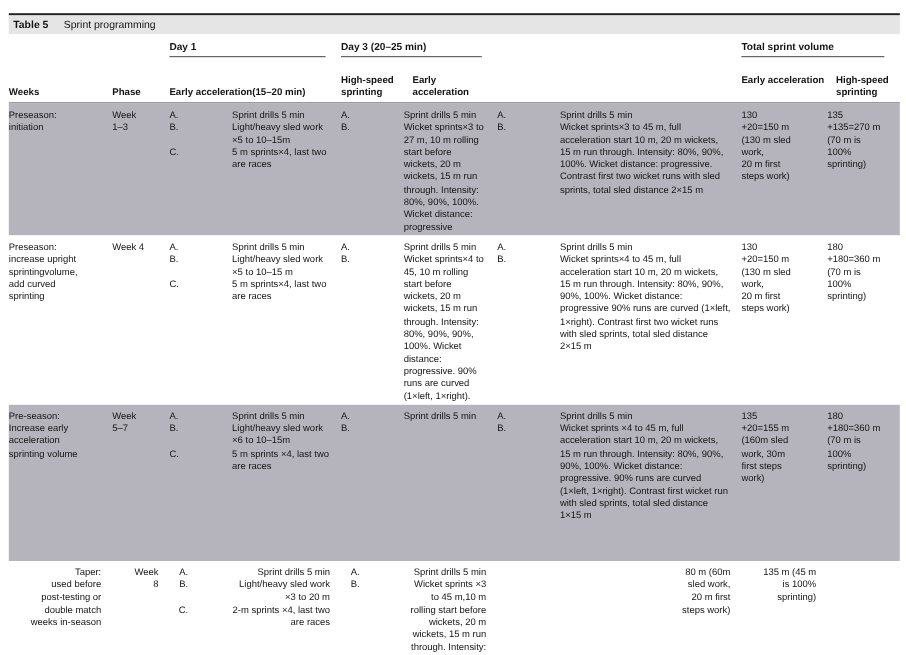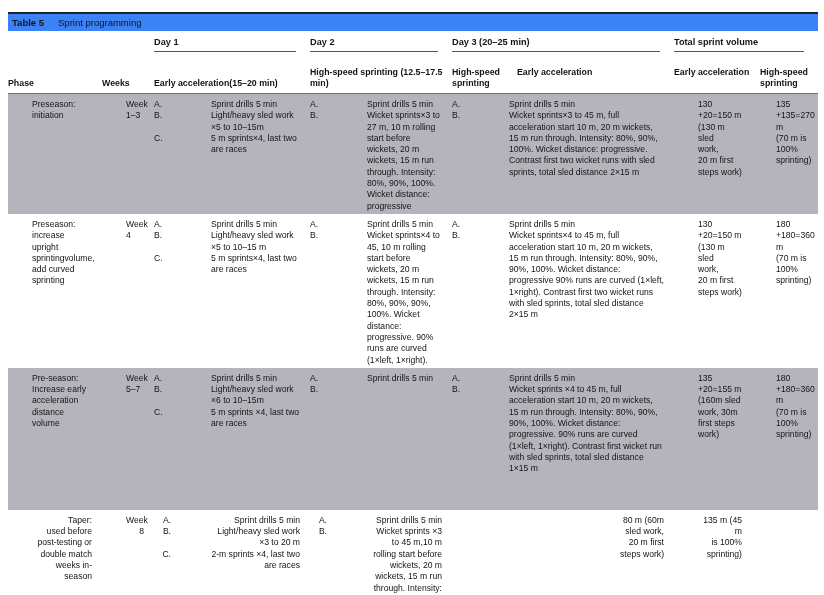--- a/index.html
+++ b/index.html
@@ -6,21 +6,21 @@
   body {
     font-family: "Liberation Sans", sans-serif;
     color:#141414;
     width:824px; height:595px;
     overflow:hidden;
     -webkit-font-smoothing:antialiased;
   }
   .page { padding:12px 6px 0 8px; }
   .topline { height:2px; background:#222226; }
   .titlebar {
-    background:#3b82f6;
+    background:#e5e5e5;
     height:17px; line-height:17px;
     font-size:9.5px;
     padding:0 4px;
   }
   .titlebar .lbl { font-weight:bold; margin-right:14px; }
 
   .grid {
     display:grid;
     grid-template-columns: 94px 52px 156px 142px 222px 78px 66px;
   }
@@ -52,21 +52,21 @@
 
   
   .row { font-size:8.6px; line-height:11.3px; }
   .bg-gray { background:#b5b4bc; }
   .bg-white { background:#ffffff; }
   .r1 { min-height:94px; }
   .r2 { min-height:146px; }
   .r3 { min-height:142px; }
   .r4 { min-height:100px;text-align:right; }
   .cell { padding:5px 10px 2px 0; }
-  .pre { white-space:pre-line;margin-left:24px; }
+  .pre { white-space:pre-line; }
   .li { display:flex; }
   .li .m { flex:0 0 17px; }
   .li .t { flex:1;margin-left:40px; }
 
   .footer {
     border-top:1px solid #808084;
     text-align:right;
     font-size:9px;
     padding:3px 4px 0 0;
   }
@@ -77,32 +77,28 @@
 <div class="page">
 
   <div class="topline"></div>
 
   <div class="titlebar">
     <span class="lbl">Table 5</span><span>Sprint programming</span>
   </div>
 
   <div class="grid t-head">
     <div class="hcell end">
-        <span>Phase</span>
+        <span>Weeks</span>
       </div>
     <div class="hcell end">
-        <span>Weeks</span>
+        <span>Phase</span>
       </div>
     <div class="hcell">
       <div class="dtitle">Day 1</div>
       <div class="dsub">Early acceleration(15–20 min)</div>
-    </div>
-    <div class="hcell">
-      <div class="dtitle">Day 2</div>
-      <div class="dsub">High-speed sprinting (12.5–17.5 min)</div>
     </div>
     <div class="hcell">
       <div class="dtitle">Day 3 (20–25 min)</div>
       <div class="dsub subrow">
         <span class="s1">High-speed sprinting</span>
         <span>Early acceleration</span>
       </div>
     </div>
     <div class="hcell span2">
       <div class="dtitle">Total sprint volume</div>
@@ -216,21 +212,21 @@
 +180=360 m
 (70 m is
 100%
 sprinting)</div>
   </div>
 
   <div class="grid row r3 bg-gray">
     <div class="cell pre">Pre-season:
 Increase early
 acceleration
-distance volume</div>
+sprinting volume</div>
     <div class="cell pre">Week
 5–7</div>
     <div class="cell">
       <div class="li">
           <span class="m">A.</span>
           <span class="t">Sprint drills 5 min</span>
         </div>
       <div class="li">
           <span class="m">B.</span>
           <span class="t">Light/heavy sled work ×6 to 10–15m</span>

